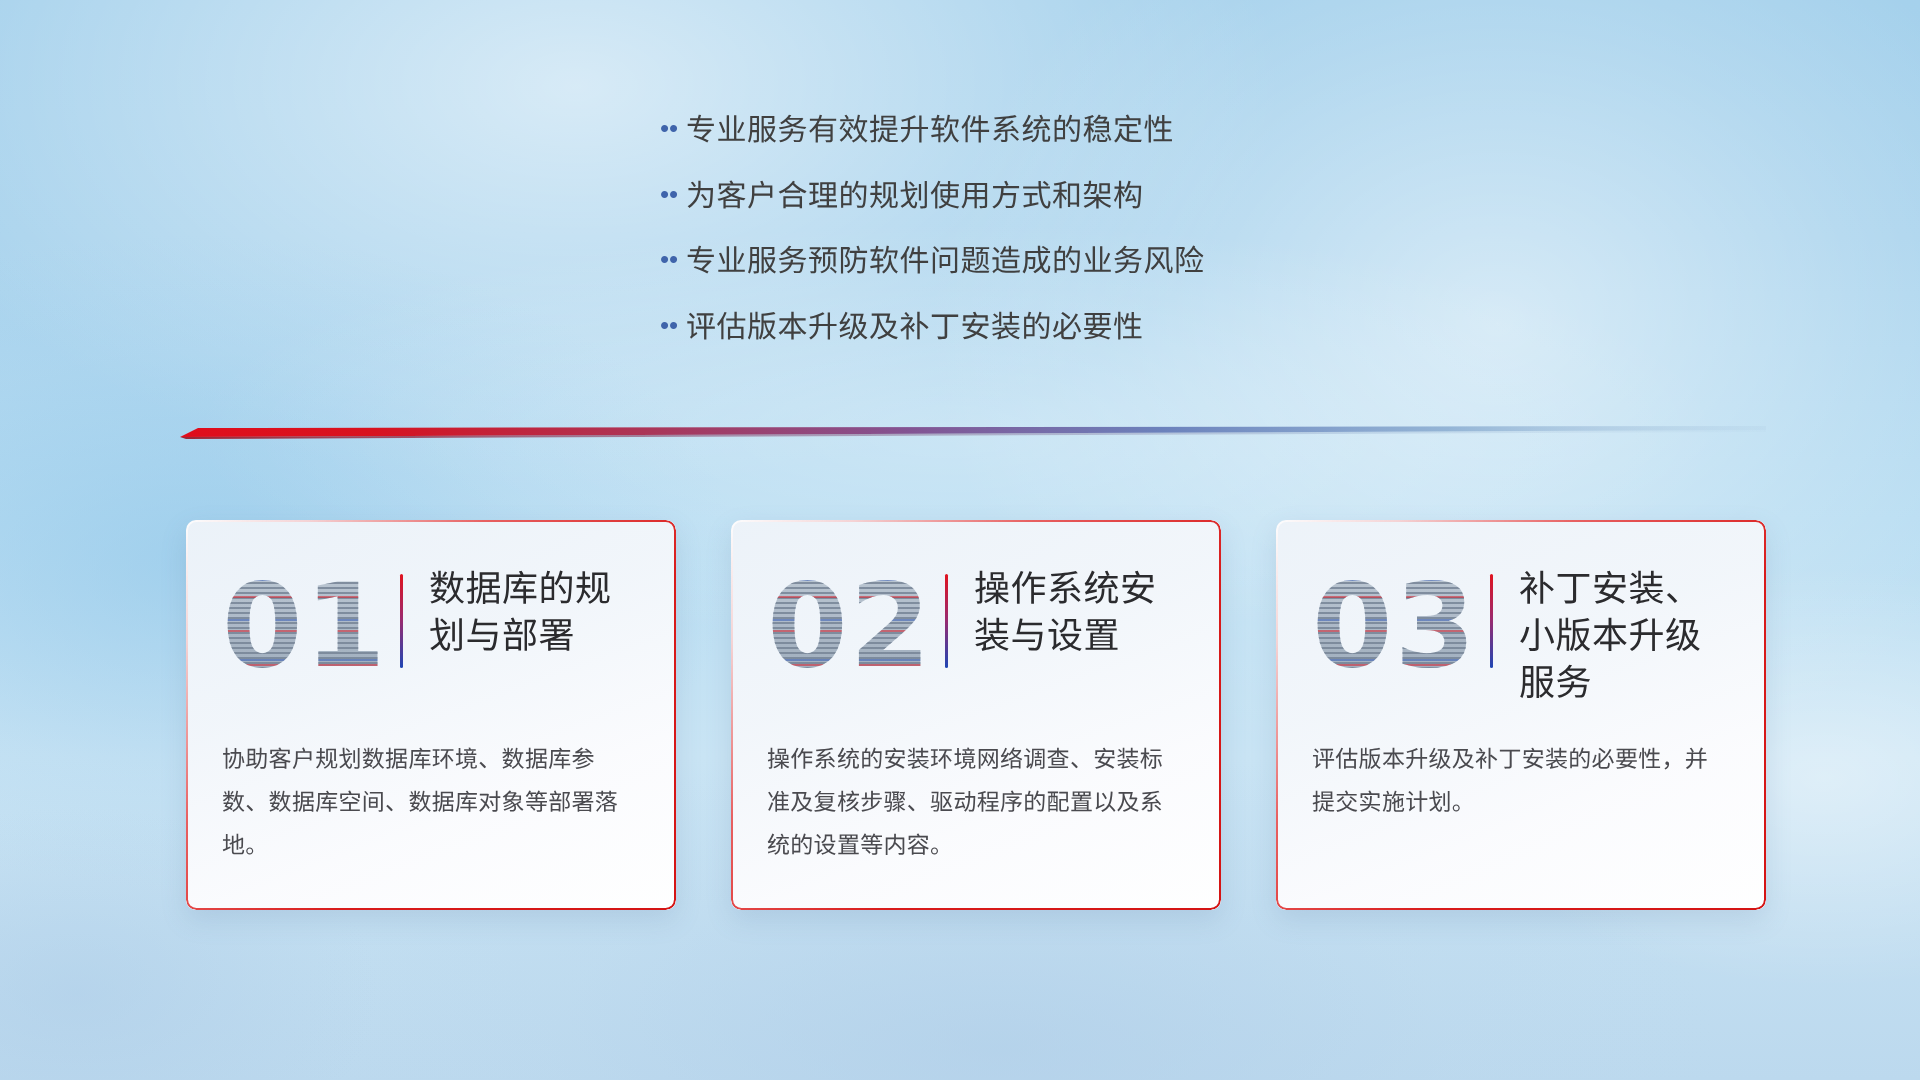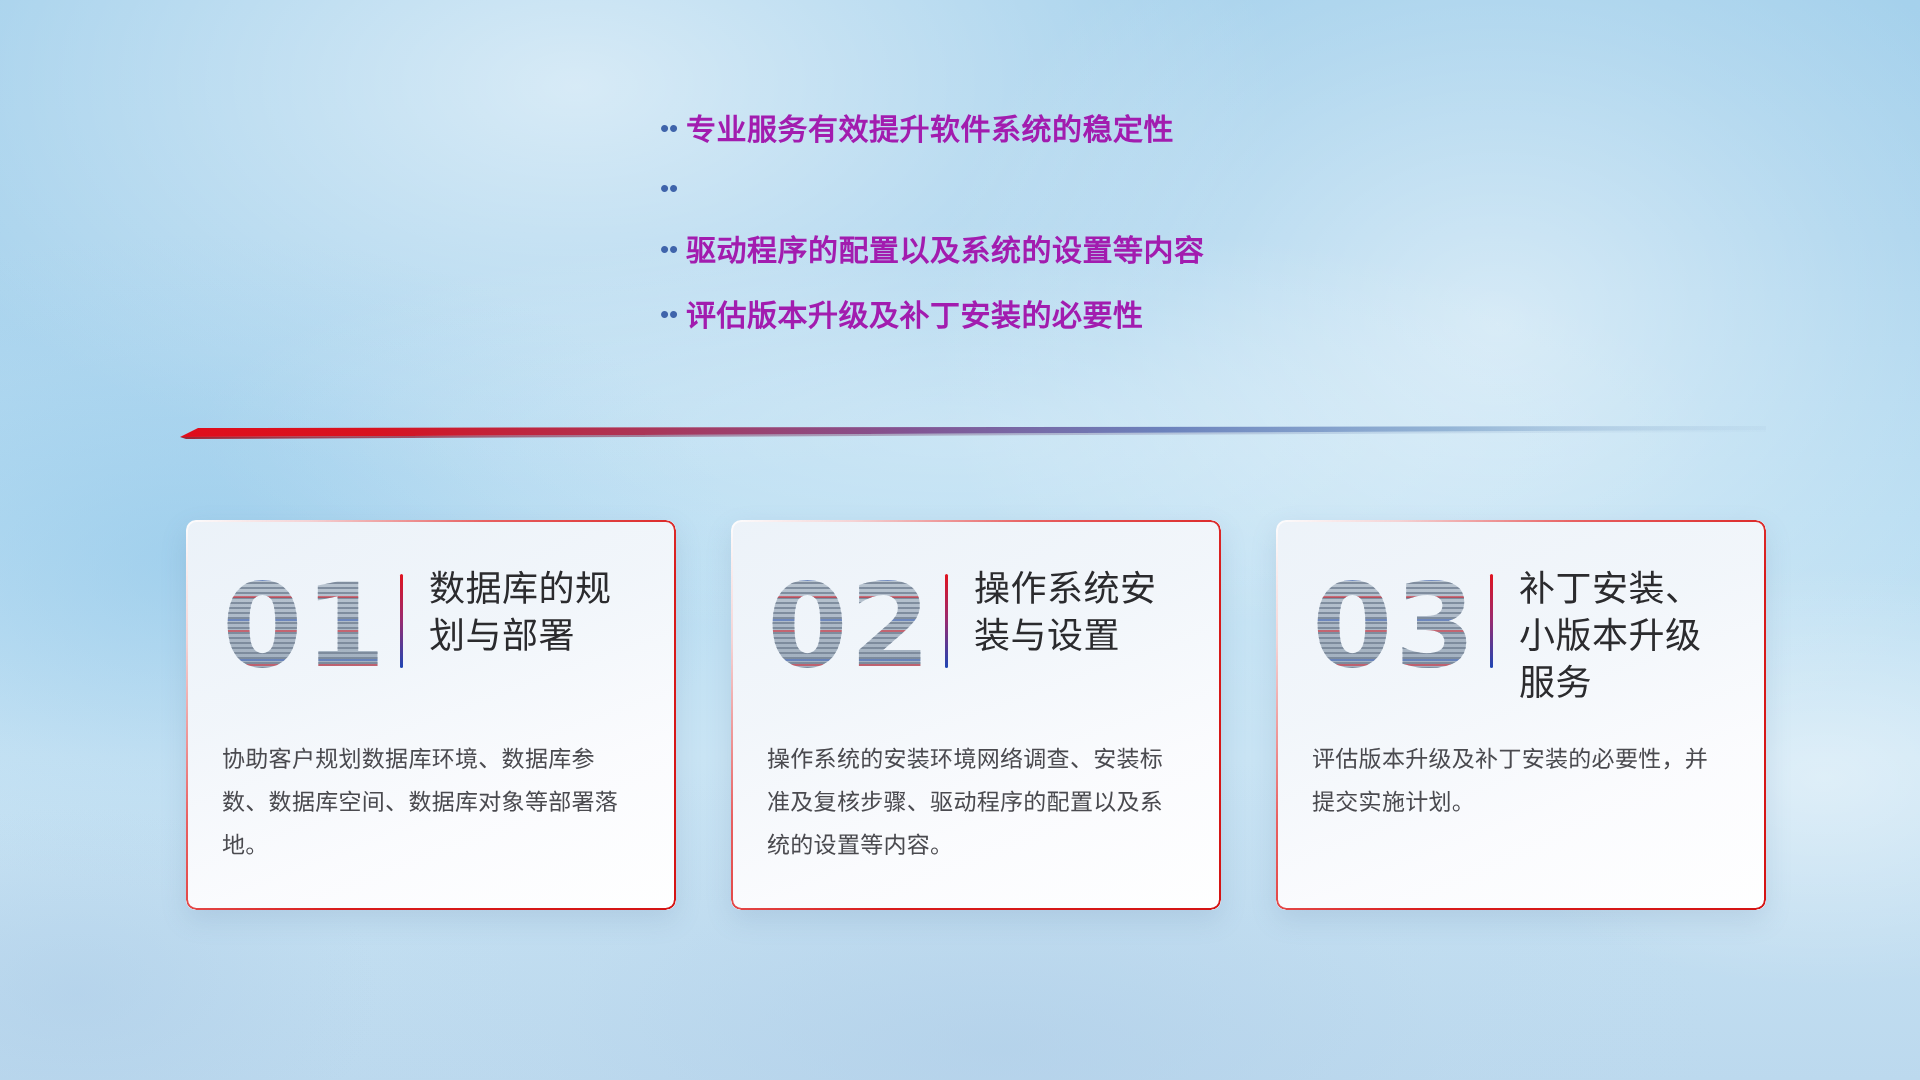--- a/index.html
+++ b/index.html
@@ -73,22 +73,22 @@
     font-size: 26px;
     line-height: 1;
     text-align: left;
     position: relative;
     top: -3px;
   }
   .bullet-dot::before { content: "\2022"; }
   .bullet-text {
     font-size: 30px;
     line-height: 1.22;
-    font-weight: 700;
-    color: #a21caf;
+    font-weight: 400;
+    color: #404040;
     letter-spacing: 0.5px;
     white-space: nowrap;
   }
 
   
   #divider {
     position: absolute;
     left: 180px;
     top: 421px;
     width: 1586px;
@@ -248,24 +248,25 @@
   <div class="bg-layer bg-bloom-5"></div>
   <div class="bg-layer bg-bloom-6"></div>
 
   <div id="bullets">
     <div class="bullet-row">
       <span class="bullet-dot">•</span>
       <span class="bullet-text">专业服务有效提升软件系统的稳定性</span>
     </div>
     <div class="bullet-row">
       <span class="bullet-dot">•</span>
+      <span class="bullet-text">为客户合理的规划使用方式和架构</span>
     </div>
     <div class="bullet-row">
       <span class="bullet-dot">•</span>
-      <span class="bullet-text">驱动程序的配置以及系统的设置等内容</span>
+      <span class="bullet-text">专业服务预防软件问题造成的业务风险</span>
     </div>
     <div class="bullet-row">
       <span class="bullet-dot">•</span>
       <span class="bullet-text">评估版本升级及补丁安装的必要性</span>
     </div>
   </div>
 
   <div id="divider">
     <svg viewBox="0 0 1586 22" preserveAspectRatio="none" aria-hidden="true">
       <defs>

